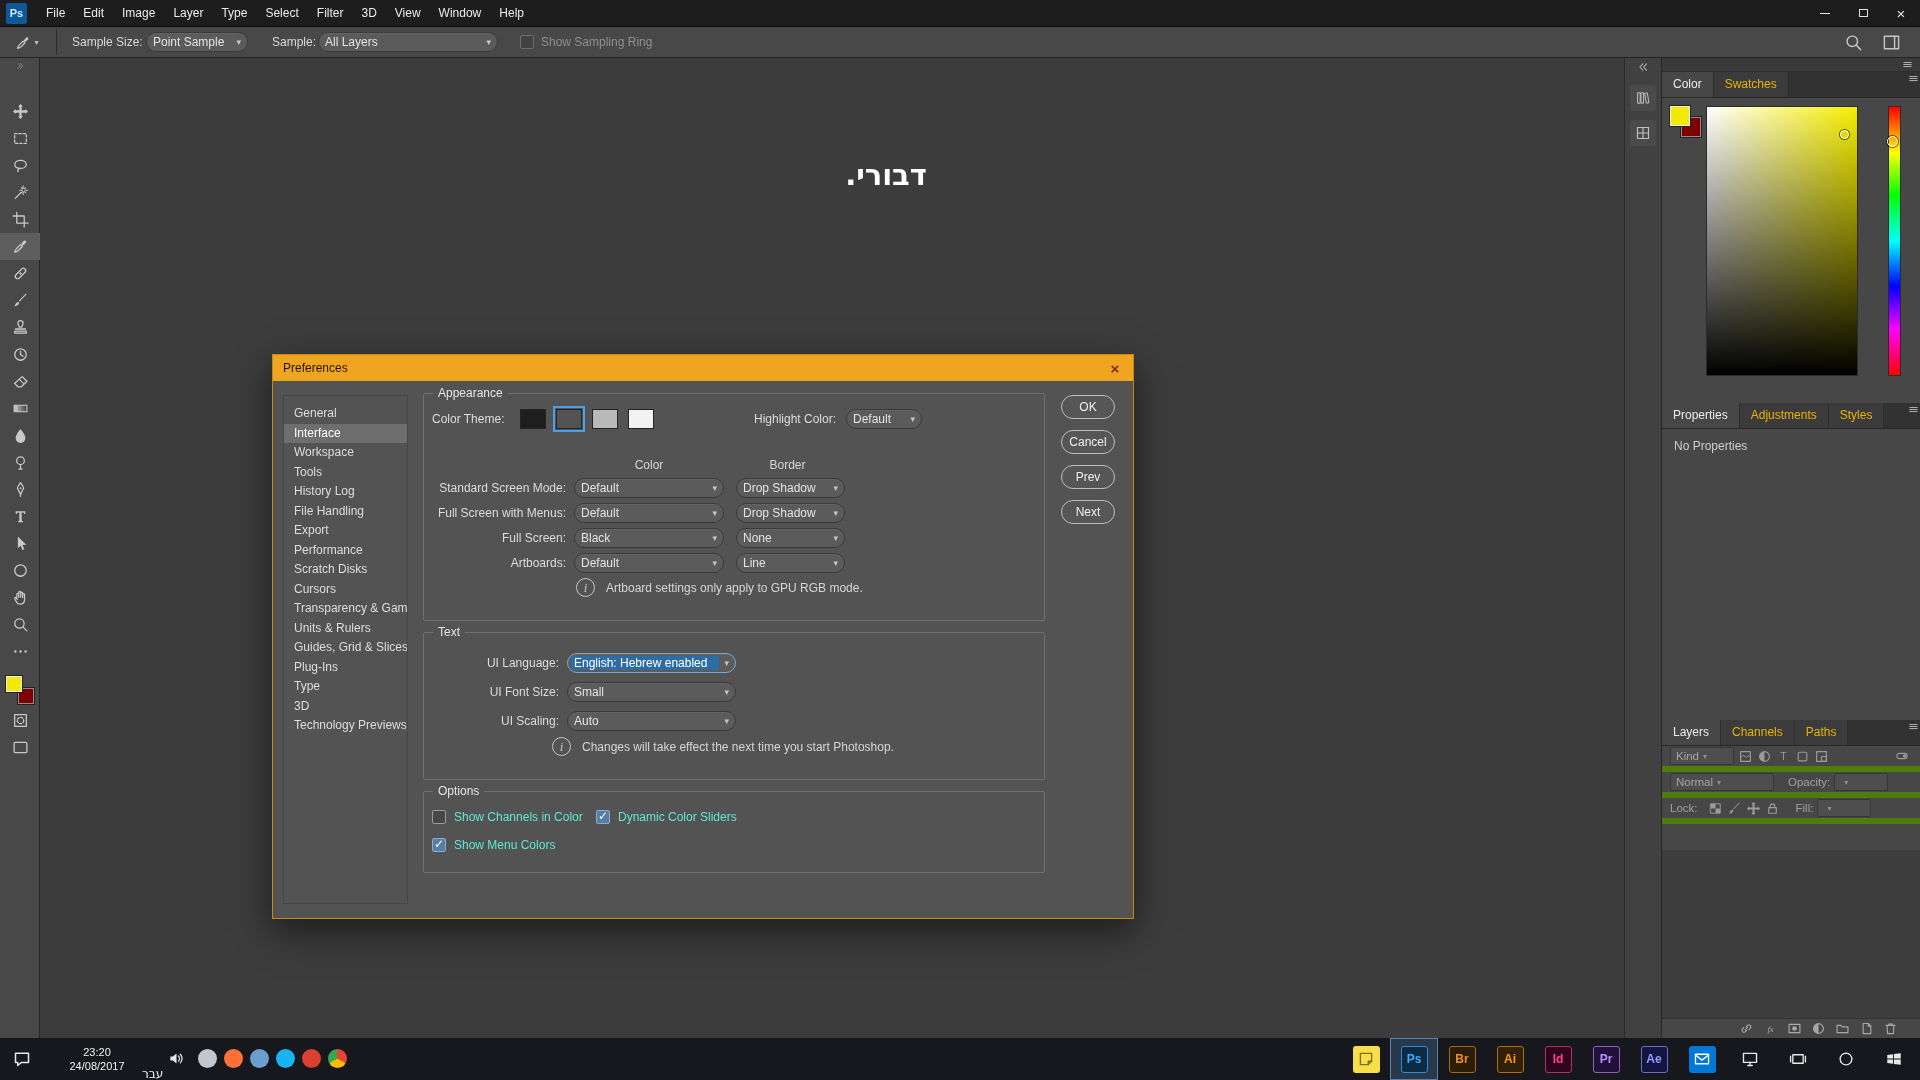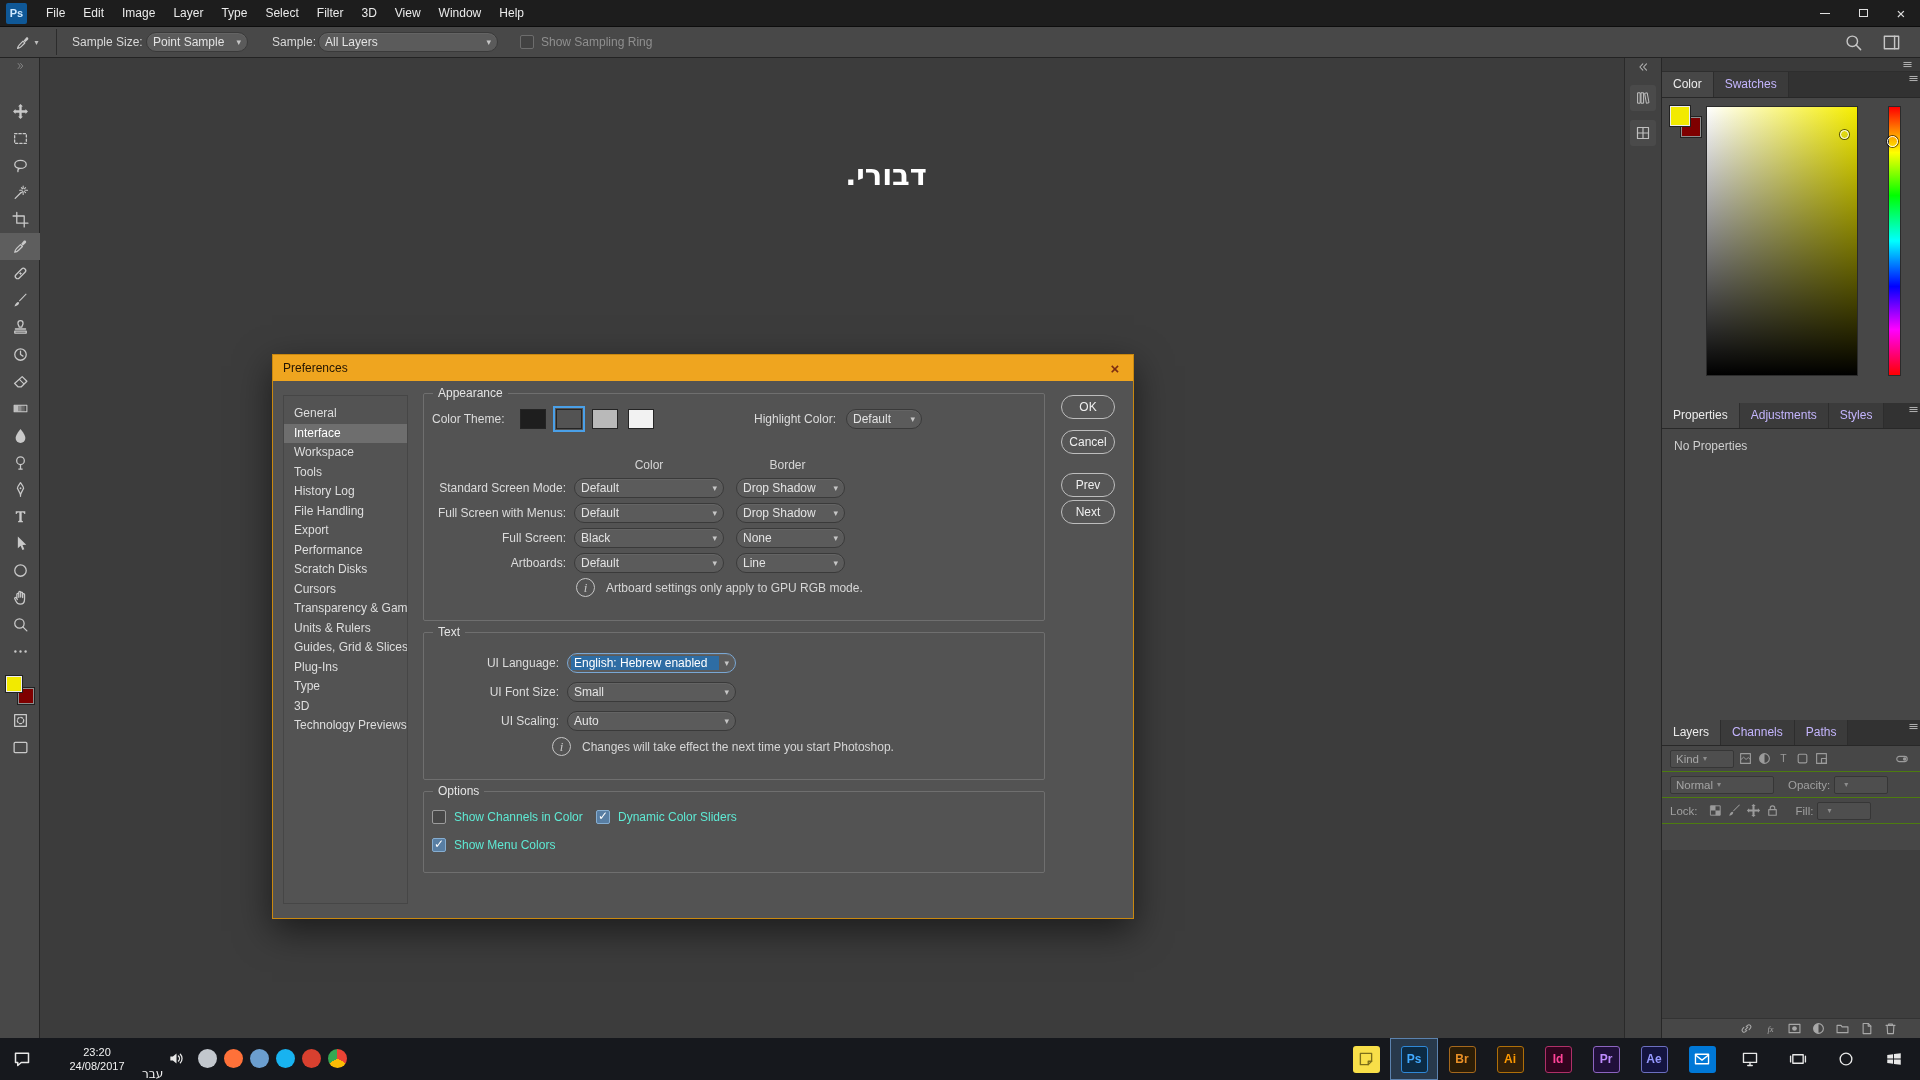--- a/index.html
+++ b/index.html
@@ -63,42 +63,42 @@
 
   
   #dock{position:absolute;right:0;top:58px;width:259px;bottom:42px;background:#454545;border-left:1px solid #262626;}
   .dock-topbar{height:14px;background:#3a3a3a;border-bottom:1px solid #2e2e2e;display:flex;justify-content:flex-end;align-items:center;padding-right:6px;color:#b5b5b5;}
   .panel{position:absolute;left:0;right:0;}
   #panel-color{top:14px;height:331px;}
   #panel-props{top:345px;height:317px;}
   #panel-layers{top:662px;bottom:0;}
   .ptabs{height:26px;background:#323232;display:flex;border-bottom:1px solid #282828;}
   .tabset{display:flex;}
-  .ptab{padding:0 11px;line-height:25px;font-size:12px;color:#c4b5fd;background:#3b3b3b;border-right:1px solid #2d2d2d;white-space:nowrap;}
+  .ptab{padding:0 11px;line-height:25px;font-size:12px;color:#eab308;background:#3b3b3b;border-right:1px solid #2d2d2d;white-space:nowrap;}
   .ptab.active{background:#474747;color:#ececec;}
   .pmenu{margin-left:auto;width:22px;display:flex;align-items:center;justify-content:center;color:#b5b5b5;}
   .pcontent{position:absolute;left:0;right:0;top:26px;bottom:0;background:#474747;}
 
   
   .chips{position:absolute;left:8px;top:8px;width:34px;height:34px;}
   .chip{position:absolute;width:20px;height:20px;}
   .chip.fg{left:0;top:0;z-index:2;border:1px solid #ededed;box-shadow:0 0 0 1px #222;}
   .chip.bg{left:11px;top:11px;border:1px solid #8d8d8d;box-shadow:0 0 0 1px #222;}
   .picker{position:absolute;left:44px;top:8px;width:152px;height:270px;border:1px solid #2b2b2b;
     background:linear-gradient(to top,#000,rgba(0,0,0,0)),linear-gradient(to right,#ffffff,#f6ee00);}
   .picker-marker{position:absolute;left:178px;top:32px;width:9px;height:9px;border:1.5px solid #fff;border-radius:50%;box-shadow:0 0 0 1px rgba(0,0,0,.6);}
   .huestrip{position:absolute;left:226px;top:8px;width:13px;height:270px;border:1px solid #2b2b2b;
     background:linear-gradient(#ff0000,#ffff00 17%,#00ff00 33%,#00ffff 50%,#0000ff 67%,#ff00ff 83%,#ff0000);}
   .hue-marker{position:absolute;left:225px;top:38px;width:11px;height:11px;border:1.5px solid #fff;border-radius:50%;box-shadow:0 0 0 1px rgba(0,0,0,.6);}
 
   
   .props-empty{padding:10px 12px;font-size:12px;color:#cfcfcf;}
 
   
-  .lrow{display:flex;align-items:center;height:26px;padding:0 8px;background:#474747;border-bottom:1px solid #4d7c0f;}
+  .lrow{display:flex;align-items:center;height:26px;padding:0 8px;background:#474747;border-bottom:6px solid #4d7c0f;}
   .mini-select{height:18px;background:#4e4e4e;border:1px solid #363636;border-radius:2px;display:flex;align-items:center;padding:0 5px;font-size:11.5px;color:#a5a5a5;white-space:nowrap;}
   .mini-select::after{content:"▾";font-size:8px;margin-left:4px;color:#8d8d8d;font-family:"DejaVu Sans",sans-serif;}
   .dim{color:#a0a0a0;font-size:11.5px;}
   .mini.icon{width:15px;height:15px;color:#9b9b9b;margin-left:4px;}
   .ftoggle{margin-left:auto;width:20px;height:14px;color:#9b9b9b;}
   .layers-list{position:absolute;left:0;right:0;top:104px;bottom:20px;background:#3e3e3e;}
   .layers-bottom{position:absolute;left:0;right:0;bottom:0;height:20px;background:#474747;border-top:1px solid #333;display:flex;align-items:center;justify-content:flex-end;gap:9px;padding-right:22px;color:#a8a8a8;}
 
   
   #prefs{position:absolute;left:272px;top:354px;width:862px;height:565px;background:#535353;border:1px solid #c9880f;box-shadow:0 12px 34px rgba(0,0,0,.55);z-index:20;}
@@ -138,21 +138,21 @@
   .trow{display:flex;align-items:center;height:20px;margin-bottom:9px;}
   .trow .rlabel{width:127px;}
   .trow .ps-select{width:169px;}
   .opt-pair{position:absolute;display:flex;align-items:center;height:18px;}
   #opt1{left:8px;top:16px;} #opt2{left:172px;top:16px;} #opt3{left:8px;top:44px;}
   .cb{width:14px;height:14px;border:1px solid #9c9c9c;border-radius:2px;background:#474747;margin-right:8px;position:relative;flex:0 0 auto;}
   .cb.checked{background:#587ea3;border-color:#86aed1;}
   .cb.checked::after{content:"✓";position:absolute;left:1px;top:-2px;color:#fff;font-size:12px;font-weight:bold;}
   .cb-label{font-size:12px;color:#5eead4;white-space:nowrap;}
   .dlg-btn{position:absolute;left:788px;width:54px;height:24px;border-radius:12px;background:#565656;border:1px solid #bdbdbd;color:#efefef;font-size:12px;display:flex;align-items:center;justify-content:center;}
-  #btn-ok{top:40px;} #btn-cancel{top:75px;} #btn-prev{top:110px;margin-top:8px;} #btn-next{top:145px;}
+  #btn-ok{top:40px;} #btn-cancel{top:75px;} #btn-prev{top:110px;} #btn-next{top:145px;}
 
   
   #taskbar{position:absolute;left:0;right:0;bottom:0;height:42px;background:#16181d;z-index:30;}
   .tb-icon{position:absolute;color:#e8e8e8;}
   .clock{position:absolute;left:52px;top:7px;width:90px;text-align:center;font-size:11px;line-height:14px;color:#f2f2f2;}
   .lang{position:absolute;left:142px;top:15px;height:42px;display:flex;align-items:center;font-size:12px;color:#f2f2f2;font-family:"DejaVu Sans",sans-serif;}
   .tray{position:absolute;left:198px;top:11px;display:flex;gap:7px;}
   .tray-dot{width:19px;height:19px;border-radius:50%;}
   .tb-apps{position:absolute;right:2px;top:0;height:42px;display:flex;}
   .slot{width:48px;height:42px;display:flex;align-items:center;justify-content:center;}

